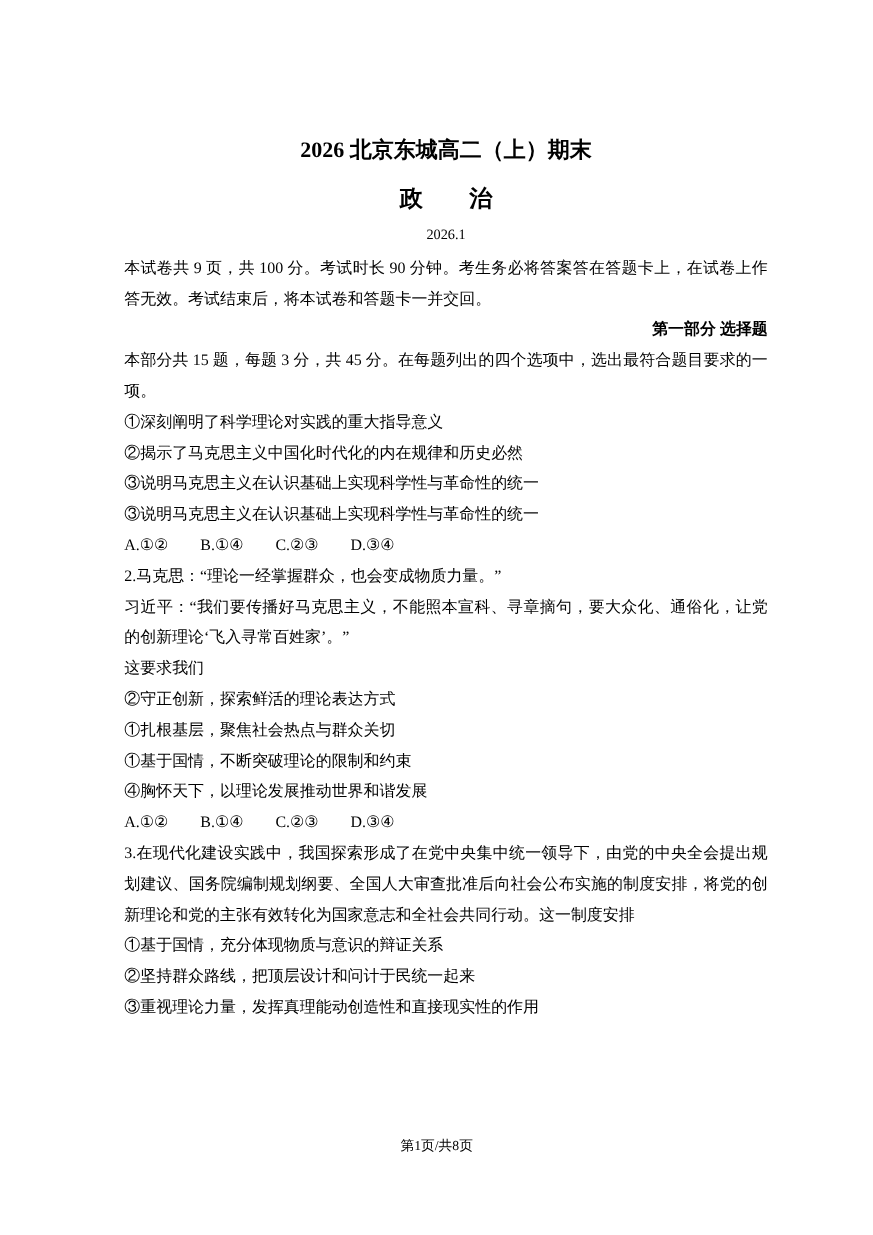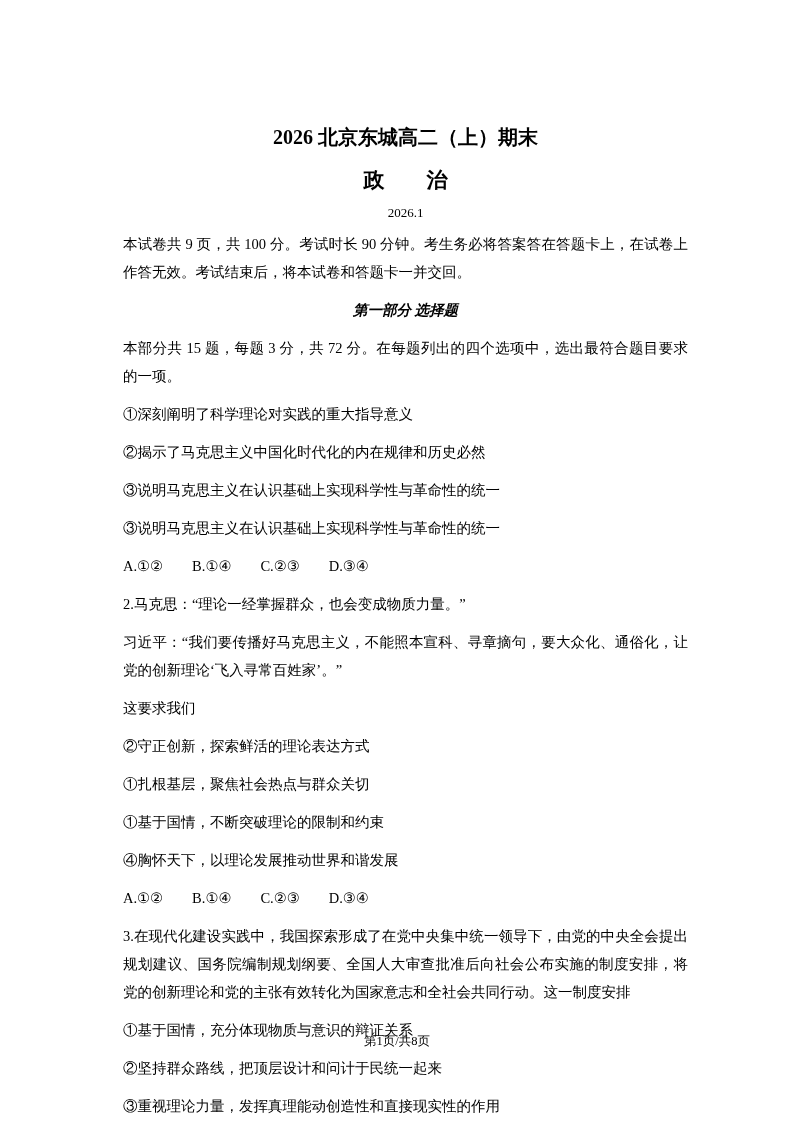--- a/index.html
+++ b/index.html
@@ -32,30 +32,29 @@
     text-align: center;
     white-space: pre;
   }
   .date {
     margin-top: 10px;
     font-size: 13px;
     line-height: 18px;
     text-align: center;
   }
   .body {
-    margin: 10px;
+    margin: 0;
     font-size: 14.5px;
     line-height: 28px;
     text-align: justify;
   }
   .first-body { margin-top: 8px; }
   .section-heading {
-    text-align: center;
+    text-align: right;
     font-weight: 700;
-    font-style: italic;
   }
   .choices { white-space: pre; text-align: left; }
   .footer {
     position: absolute;
     left: 0;
     right: 0;
     bottom: 74px;
     text-align: center;
     font-size: 12.5px;
     line-height: 16px;
@@ -67,21 +66,21 @@
 <div class="page">
   <div class="content">
 
     <h1 class="title">2026 北京东城高二（上）期末</h1>
     <h2 class="subject">政　　治</h2>
     <div class="date">2026.1</div>
 
     <p class="body first-body">本试卷共 9 页，共 100 分。考试时长 90 分钟。考生务必将答案答在答题卡上，在试卷上作答无效。考试结束后，将本试卷和答题卡一并交回。</p>
 
     <p class="body section-heading">第一部分 选择题</p>
-    <p class="body">本部分共 15 题，每题 3 分，共 72 分。在每题列出的四个选项中，选出最符合题目要求的一项。</p>
+    <p class="body">本部分共 15 题，每题 3 分，共 45 分。在每题列出的四个选项中，选出最符合题目要求的一项。</p>
 
     <div>
       <p class="body">①深刻阐明了科学理论对实践的重大指导意义</p>
       <p class="body">②揭示了马克思主义中国化时代化的内在规律和历史必然</p>
       <p class="body">③说明马克思主义在认识基础上实现科学性与革命性的统一</p>
       <p class="body">③说明马克思主义在认识基础上实现科学性与革命性的统一</p>
       <p class="body choices">A.①②　　B.①④　　C.②③　　D.③④</p>
     </div>
 
     <div>

